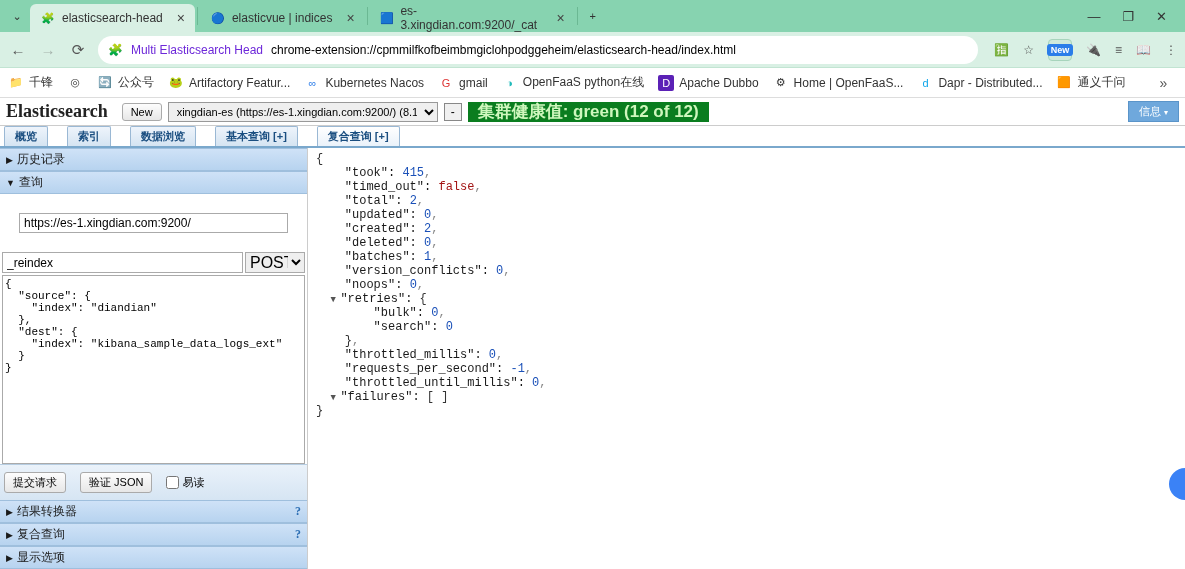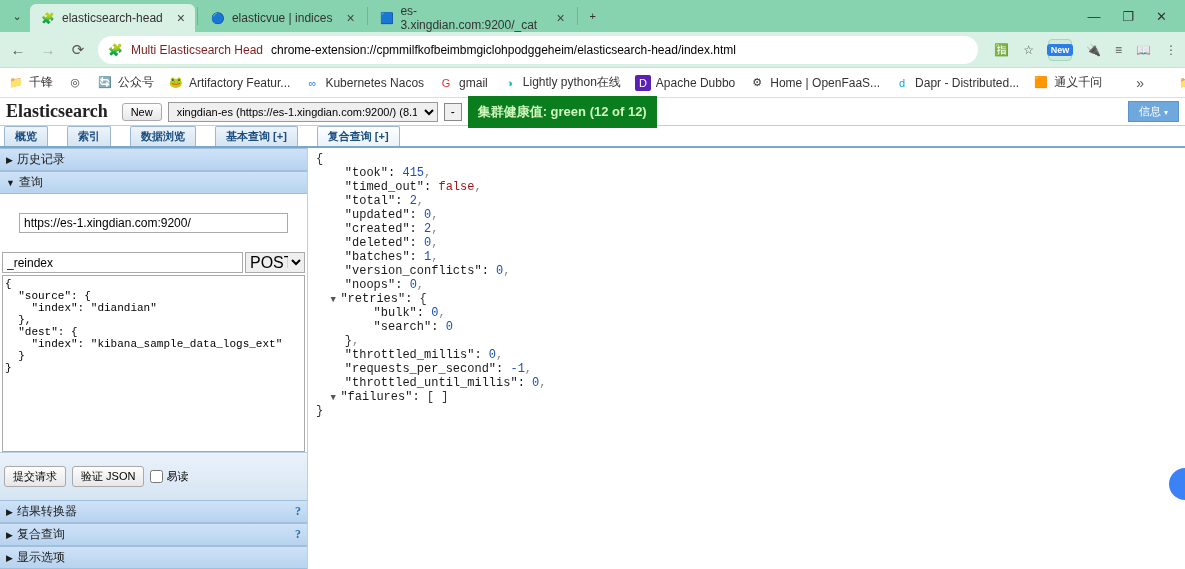--- a/index.html
+++ b/index.html
@@ -11,60 +11,60 @@
   .tab.active { background:#d9f0e4;}
   .tab .fav { width:16px; height:16px; display:flex; align-items:center; justify-content:center; font-size:11px;}
   .tab .close { margin-left:8px; font-size:14px; color:#444;}
   .tab-sep { width:1px; height:18px; background:#6bb893; margin:0 2px;}
   .win-controls { margin-left:auto; display:flex; gap:22px; padding-right:14px; color:#333; font-size:13px;}
   .down-caret { width:26px; display:flex; align-items:center; justify-content:center; font-size:11px; color:#333;}
 
   .addr-row { background:#d9f0e4; height:36px; display:flex; align-items:center; padding:0 8px; gap:10px; border-bottom:1px solid #c2e4d2;}
   .nav-ico { width:20px; text-align:center; color:#555; font-size:15px;}
   .url-bar { flex:0 0 880px; height:28px; background:#fff; border-radius:14px; display:flex; align-items:center; padding:0 10px; gap:8px; font-size:12px;}
-  .url-bar .ext-name { color:#7f1d1d;text-align:center;}
+  .url-bar .ext-name { color:#6d28d9;text-align:center;}
   .url-bar .url-path { color:#000000;}
   .addr-right { margin-left:auto; display:flex; align-items:center; gap:14px; color:#555;}
   .new-badge { background:#2b7de9; color:#fff; font-size:9px; font-weight:bold; padding:1px 4px; border-radius:3px;}
   .ext-icon-box { width:24px; height:22px; background:#cfe9db; border:1px solid #a7d4bc; border-radius:4px; display:flex; align-items:center; justify-content:center;}
 
   .bm-row { background:#fff; height:30px; display:flex; align-items:center; padding:0 8px; gap:14px; border-bottom:1px solid #ddd; font-size:12px; color:#333;}
   .bm-item { display:flex; align-items:center; gap:5px; white-space:nowrap;}
   .bm-ico { width:16px; height:16px; display:inline-flex; align-items:center; justify-content:center; font-size:11px;}
   .bm-spacer { flex:1;}
   .bm-more { font-size:14px; color:#555; padding:0 6px;}
   .bm-div { width:1px; height:18px; background:#ccc;}
 
   
   .es-header { height:28px; background:#fff; display:flex; align-items:center; gap:6px; padding:0 6px; border-bottom:1px solid #ccc;}
   .es-title { font-size:18px; font-weight:bold; color:#222; font-family:Georgia,serif; margin-right:8px;}
   .btn { background:linear-gradient(#fdfdfd,#e7e7e7); border:1px solid #aaa; border-radius:3px; padding:2px 8px; font-size:11px; cursor:pointer;}
   .conn-select { border:1px solid #999; height:20px; font-size:11px; padding:0 4px;}
   .sq-btn { width:18px; height:18px; border:1px solid #888; background:#f0f0f0; display:flex; align-items:center; justify-content:center; font-size:12px; cursor:pointer;}
-  .health { background:#0a7d1f; color:#cff7bd; height:32px; display:flex; align-items:center; padding:0 10px; font-size:13px; font-weight:bold;}
+  .health { background:#0a7d1f; color:#cff7bd; height:20px; display:flex; align-items:center; padding:0 10px; font-size:17px; font-weight:bold;}
   .info-btn { margin-left:auto; background:#6fa8dc; color:#fff; border:1px solid #5a94c9; padding:2px 10px; font-size:11px; position:relative;}
   .info-btn::after{content:"▾"; font-size:8px; margin-left:3px;}
 
   .es-tabs { height:22px; background:#fff; display:flex; gap:19px; padding-left:4px; border-bottom:2px solid #7aa8cc;font-weight:bold;}
   .es-tab { background:linear-gradient(#eef4fb,#d5e4f2); border:1px solid #9ab8d4; border-bottom:none; padding:2px 10px; font-size:11px; color:#1a4e80; cursor:pointer; border-radius:2px 2px 0 0;}
   .es-tab.selected { background:linear-gradient(#fff,#eaf2fa);}
 
   .es-body { display:flex; height:calc(569px - 32px - 36px - 30px - 28px - 22px);}
   .left-pane { width:308px; border-right:1px solid #ccc; display:flex; flex-direction:column; background:#fff;}
   .panel-head { background:linear-gradient(#cfe2f7,#b7d3ef); border-top:1px solid #9fbfdd; border-bottom:1px solid #9fbfdd; padding:2px 6px; font-size:12px; color:#1a1a1a; display:flex; align-items:center; gap:4px; cursor:pointer;}
   .panel-head .tri { font-size:9px;}
   .panel-head .help { margin-left:auto; color:#2a6db3; font-weight:bold; font-family:Georgia,serif;}
   .inputs-row { padding:19px;}
   .inputs-row input[type=text]{ width:100%; border:1px solid #aaa; padding:2px 4px; font-size:12px;}
   .path-row { display:flex; padding:0 2px 2px 2px; gap:2px;}
   .path-row input{ flex:1; border:1px solid #aaa; padding:2px 4px; font-size:12px;}
   .path-row select{ width:60px; border:1px solid #aaa; font-size:16px;}
   .body-ta { width:calc(100% - 4px); margin:0 2px; height:240px; border:1px solid #aaa; font-family:"Courier New",monospace; font-size:11px; padding:2px; resize:none; white-space:pre;}
   .flex-grow { flex:1;}
-  .submit-row { background:linear-gradient(#eaf2fa,#d6e5f3); border-top:1px solid #b6cde2; padding:13px 4px; display:flex; align-items:center; gap:6px;}
+  .submit-row { background:linear-gradient(#eaf2fa,#d6e5f3); border-top:1px solid #b6cde2; padding:7px 4px; display:flex; align-items:center; gap:14px;}
   .chk-label { display:flex; align-items:center; gap:3px; font-size:11px;}
 
   .right-pane { flex:1; padding:4px 8px; font-family:"Lucida Console","Courier New",monospace; font-size:12px; color:#333; overflow:auto;}
   .jl { white-space:pre;}
   .jk { color:#1a1a1a;}
   .jc { color:#888;}
   .jn { color:#1a50b8;}
   .jb { color:#a31515;}
   .tri-sm { font-size:9px; color:#555; display:inline-block; width:10px;}
 
@@ -144,21 +144,21 @@
   <div class="bm-item">
         <span class="bm-ico" style="color:#2b7de9">∞</span>
         <span>Kubernetes Nacos</span>
       </div>
   <div class="bm-item">
         <span class="bm-ico" style="color:#d33">G</span>
         <span>gmail</span>
       </div>
   <div class="bm-item">
         <span class="bm-ico" style="color:#2bb">◑</span>
-        <span>Lightly python在线</span>
+        <span>OpenFaaS python在线</span>
       </div>
   <div class="bm-item">
         <span class="bm-ico" style="background:#5b21b6;color:#fff;border-radius:2px">D</span>
         <span>Apache Dubbo</span>
       </div>
   <div class="bm-item">
         <span class="bm-ico">⚙</span>
         <span>Home | OpenFaaS...</span>
       </div>
   <div class="bm-item">

